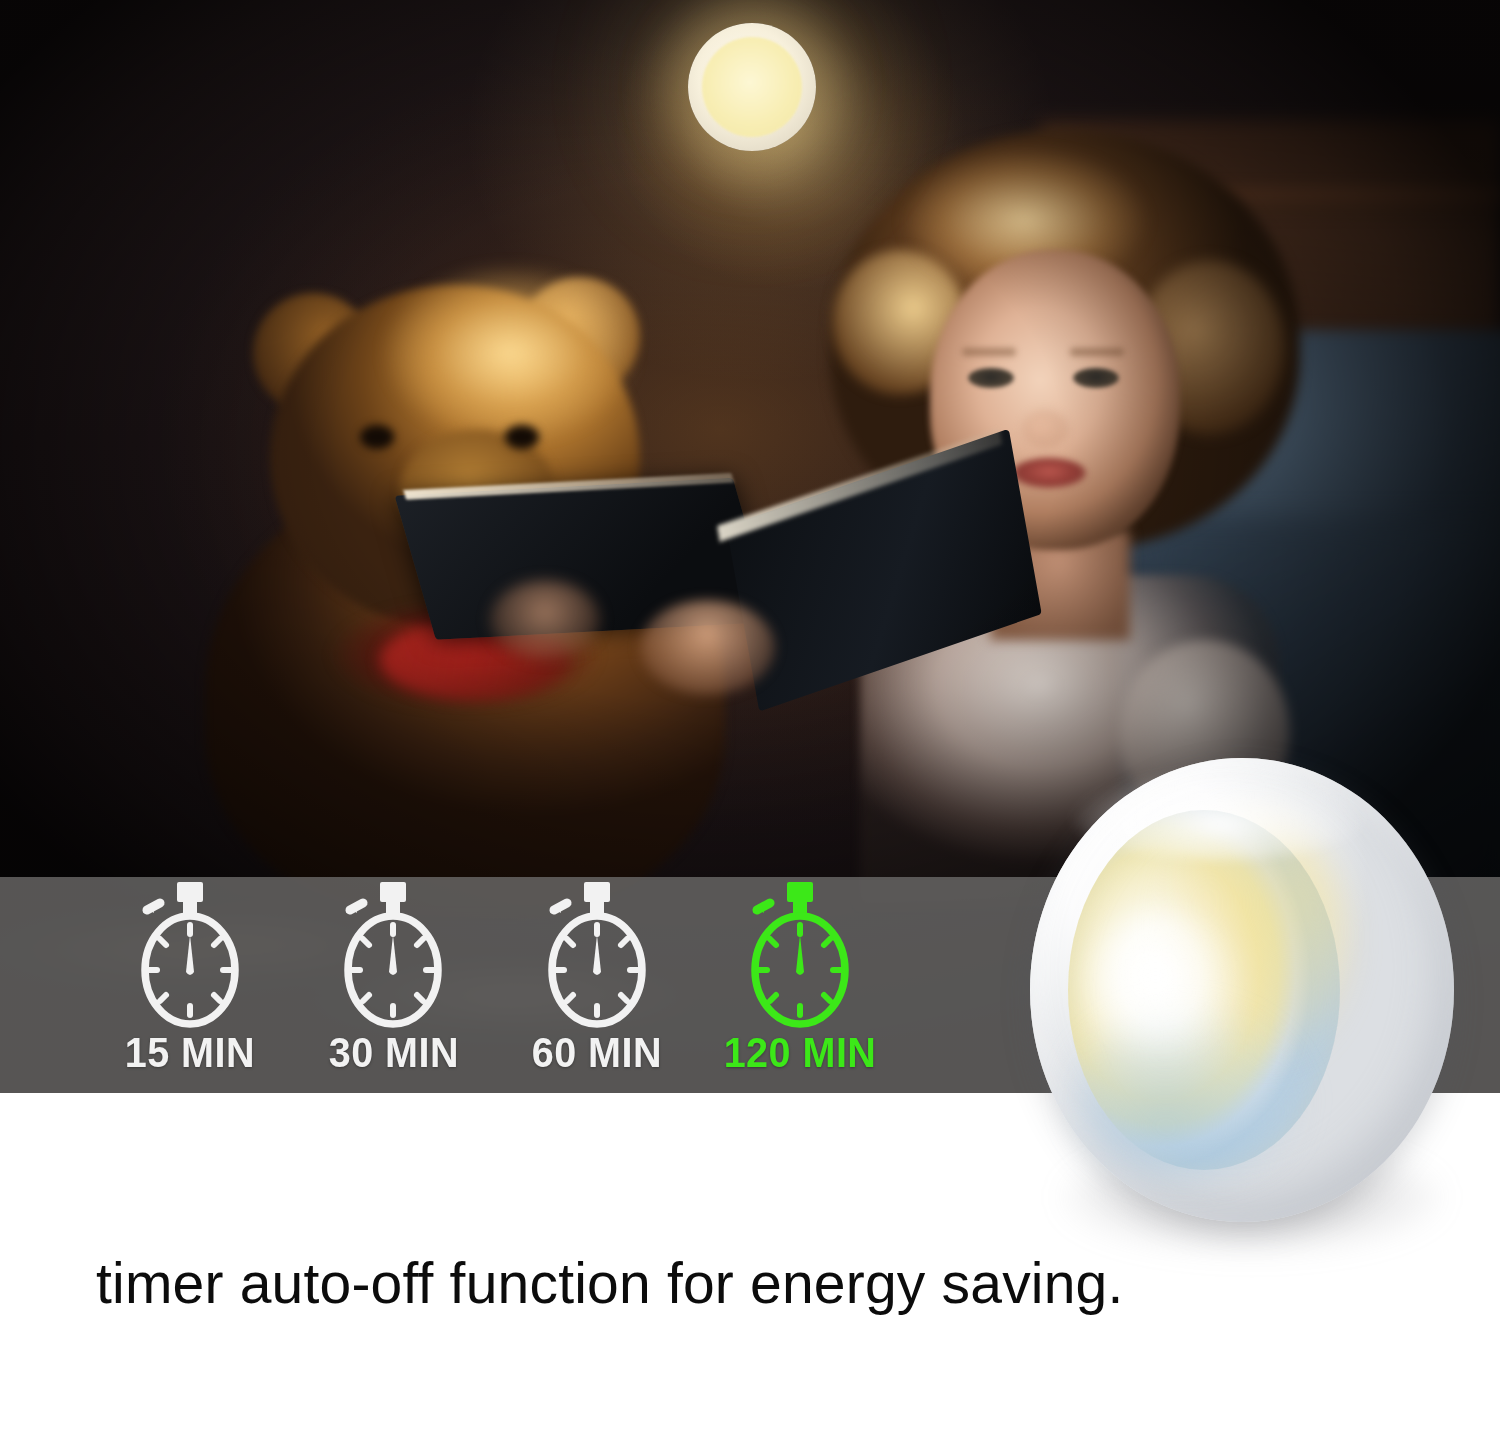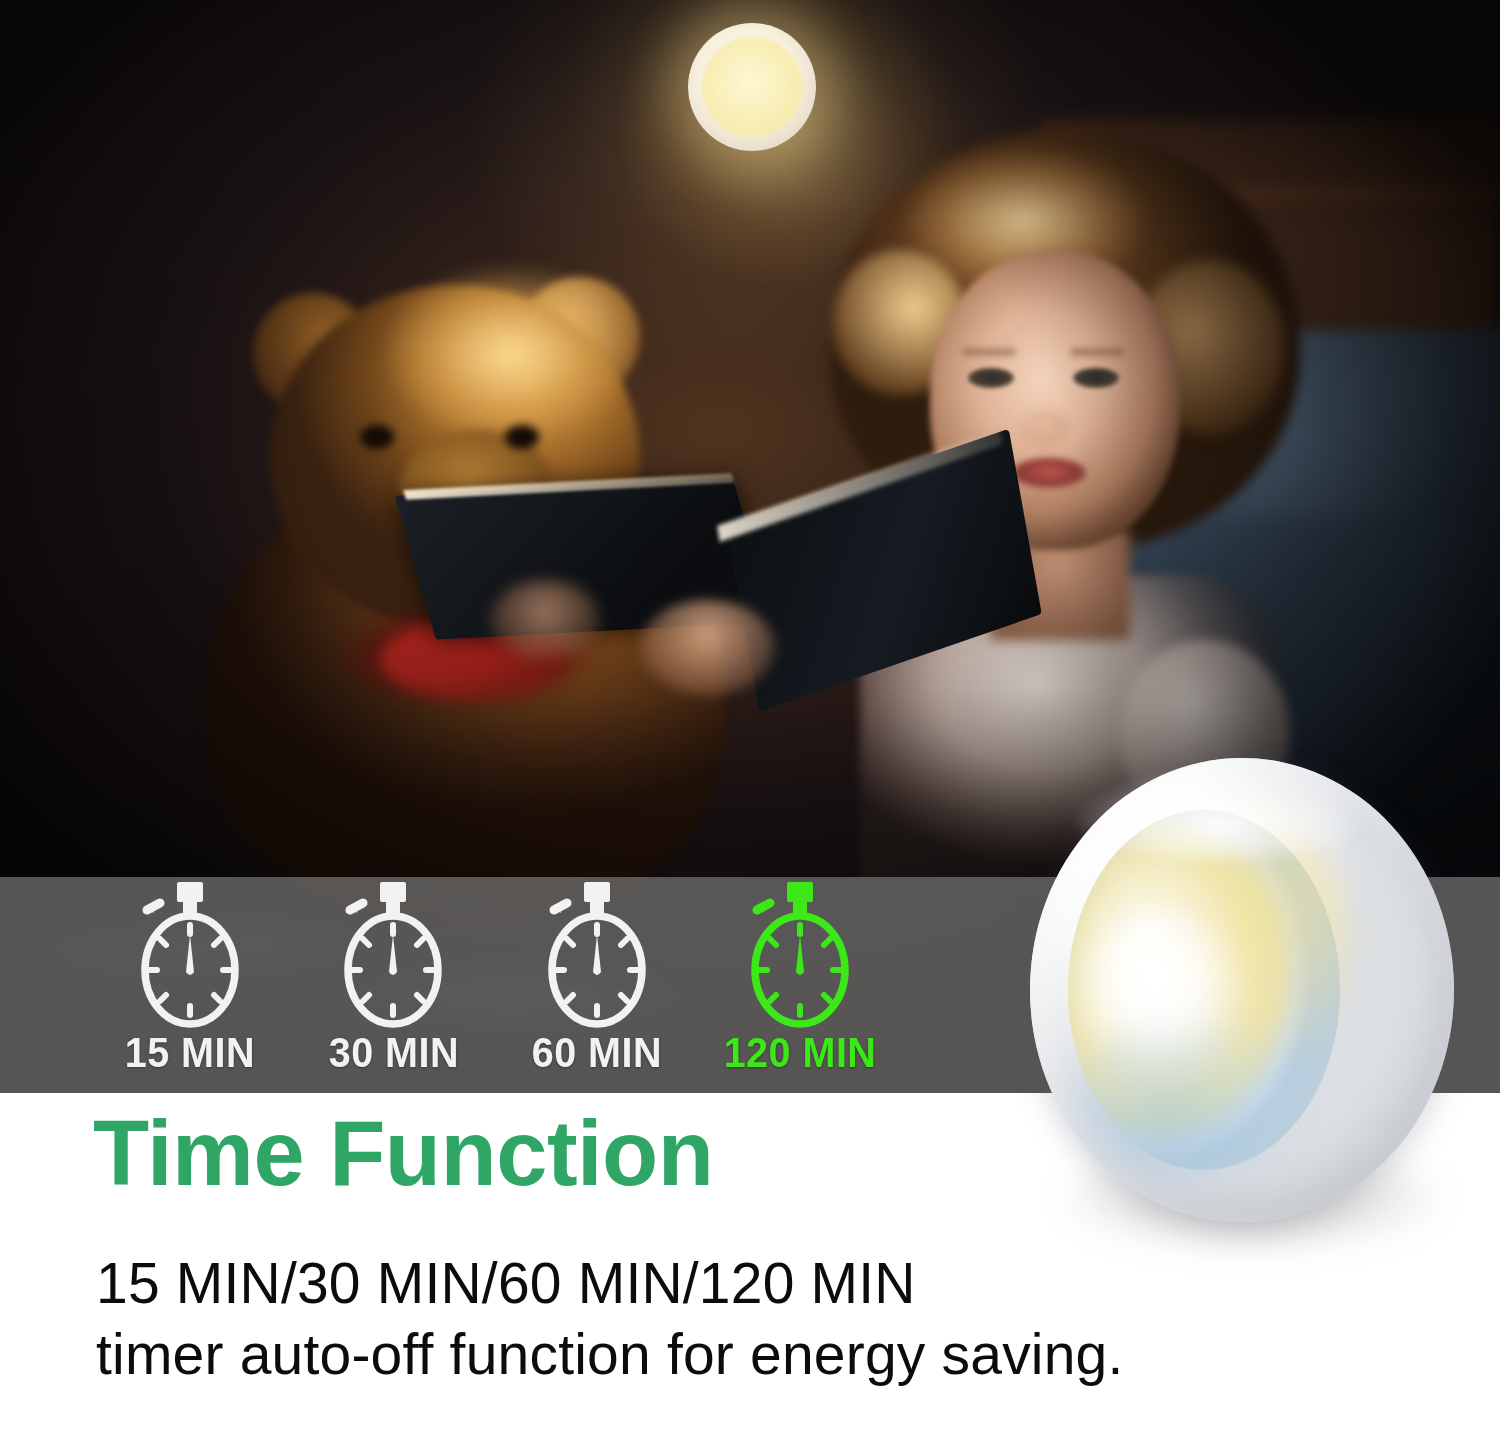--- a/index.html
+++ b/index.html
@@ -614,20 +614,18 @@
     <div class="product-shadow"></div>
     <div class="product-body">
       <div class="product-lens"></div>
       <div class="product-lens-warm"></div>
       <div class="product-lens-cool"></div>
       <div class="product-lens-hot"></div>
       <div class="product-rim-hi"></div>
     </div>
   </div>
 
-  <div class="heading" style="color: rgb(47, 165, 102);">Time Function</div>
 
   <div class="body-copy">
-    <span class="ln">15 MIN/30 MIN/60 MIN/120 MIN</span>
     <span class="ln">timer auto-off function for energy saving.</span>
   </div>
 
 </div>
 
 </body></html>

